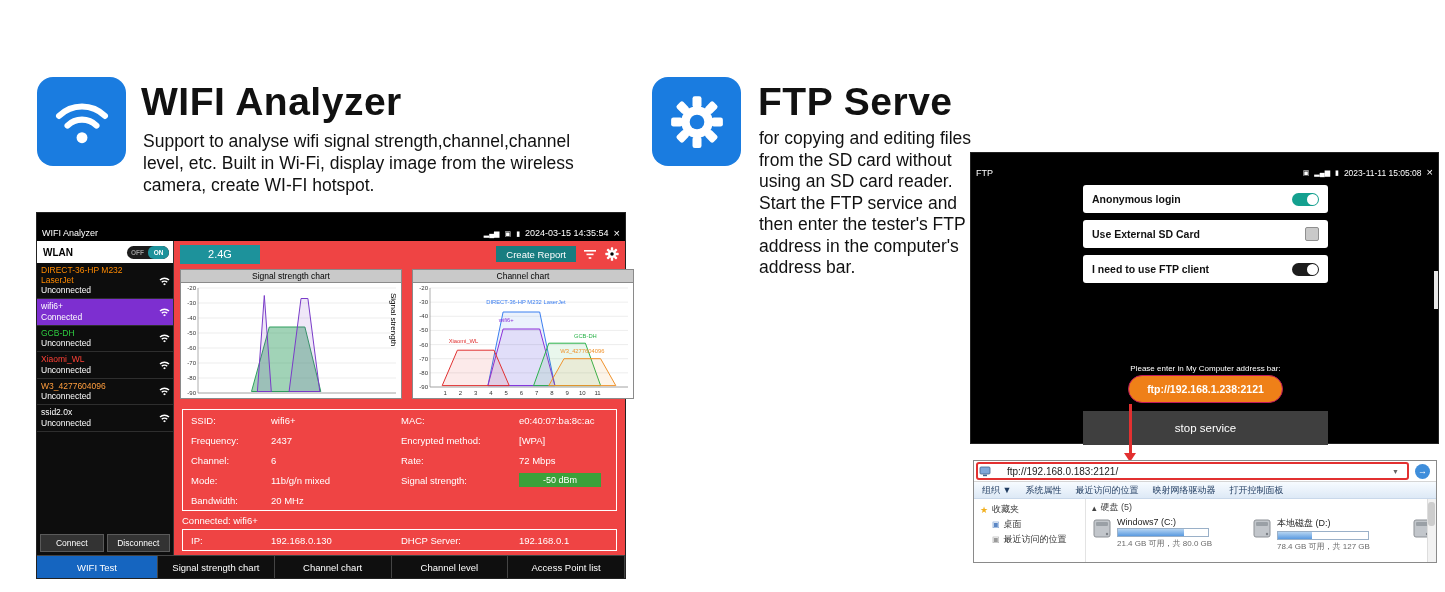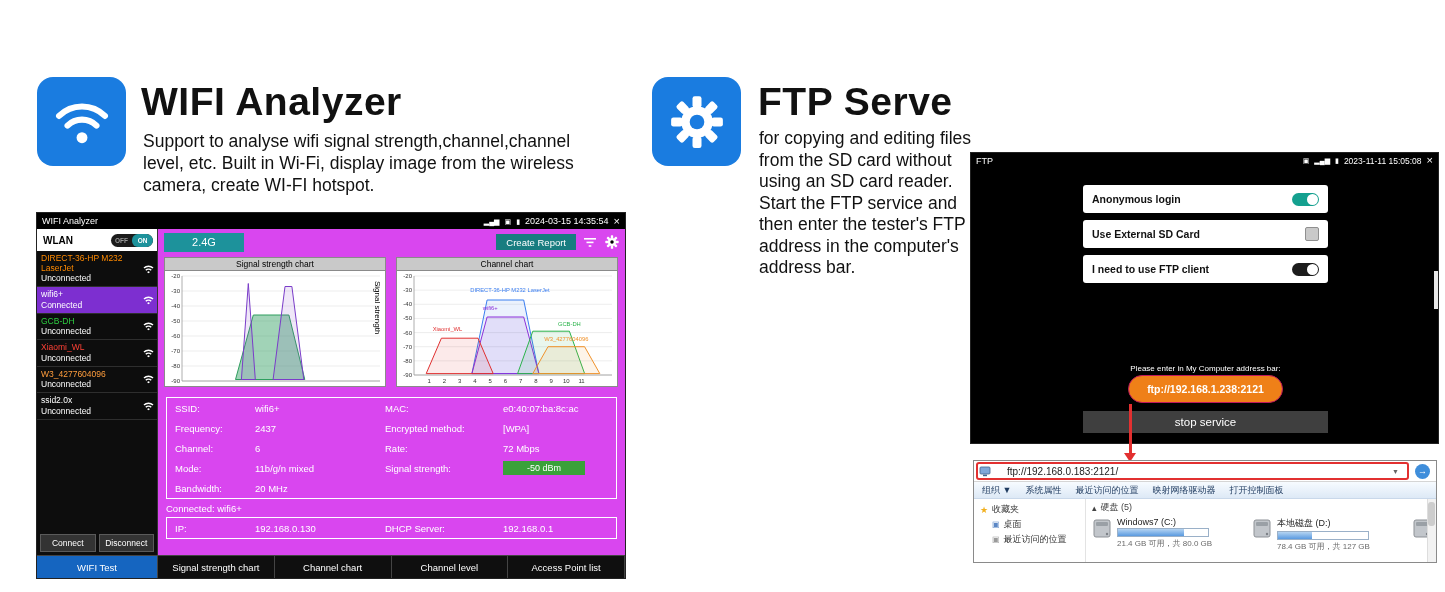--- a/index.html
+++ b/index.html
@@ -5,41 +5,41 @@
   * { margin:0; padding:0; box-sizing:border-box; }
   html,body { width:1445px; height:592px; background:#ffffff; font-family:"Liberation Sans", sans-serif; position:relative; overflow:hidden; }
 
   
   .f-icon { position:absolute; width:89px; height:89px; border-radius:16px; background:#1a7ce0; display:flex; align-items:center; justify-content:center; }
   .f-title { position:absolute; font-size:39px; font-weight:700; color:#111; letter-spacing:0.5px; }
   .f-desc { position:absolute; font-size:17.5px; line-height:22px; color:#111; }
 
   
   .wifi-app { position:absolute; left:37px; top:213px; width:588px; height:365px; background:#000; display:flex; flex-direction:column; outline:1px solid #222; }
-  .tbar { height:16px; display:flex; align-items:center; color:#fff; font-size:9px; padding:0 5px; gap:5px; background:#000; flex:0 0 auto; }
+  .tbar { height:16px; display:flex; align-items:center; color:#fff; font-size:9px; padding:0 5px; gap:5px; background:#000; flex:0 0 auto;margin-top:12px; }
   .tbar .ttl { font-size:9px; }
   .tbar .sp { flex:1; }
   .tbar .ticon { font-size:7px; line-height:1; color:#fff; }
   .tbar .close { font-size:11px; line-height:1; cursor:pointer; }
   .wbody { flex:1; display:flex; min-height:0; }
-  .wsb { width:121px; background:#0d0d0d; border-right:1px solid #333; display:flex; flex-direction:column; }
+  .wsb { width:137px; background:#0d0d0d; border-right:1px solid #333; display:flex; flex-direction:column; }
   .wlanrow { height:22px; background:#fff; color:#000; display:flex; align-items:center; padding:0 4px 0 6px; font-size:10px; font-weight:700; }
   .wlanrow .sp { flex:1; }
   .wtoggle { width:42px; height:13px; background:#1c1c1c; border-radius:7px; display:flex; align-items:center; font-size:6.5px; overflow:hidden; }
   .wtoggle .off { color:#999; flex:1; text-align:center; }
   .wtoggle .on { background:#1d929b; color:#fff; flex:1; text-align:center; border-radius:6px; height:100%; line-height:13px; }
   .nets { display:flex; flex-direction:column; }
   .net { position:relative; padding:3px 17px 3px 4px; border-bottom:1px solid #2e2e2e; min-height:21px; cursor:pointer; }
   .net .netssid { font-size:8.5px; line-height:9.5px; word-wrap:break-word; }
   .net .netstatus { font-size:8.5px; line-height:10px; color:#fff; }
   .net.hl { background:#7d2fd0; }
   .netwifi { position:absolute; right:3px; top:50%; transform:translateY(-50%); }
   .sbbtns { margin-top:auto; display:flex; gap:3px; padding:3px; }
   .sbbtn { flex:1; height:18px; background:#333; border:1px solid #5a5a5a; color:#fff; font-size:8.5px; display:flex; align-items:center; justify-content:center; cursor:pointer; }
-  .wmain { flex:1; display:flex; flex-direction:column; background:#d946ef; min-width:0; }
+  .wmain { flex:1; display:flex; flex-direction:column; background:#ef4444; min-width:0; }
   .wtool { height:26px; display:flex; align-items:center; padding:0 6px; gap:8px; }
   .bandbtn { width:80px; height:19px; background:#1d929b; color:#fff; font-size:11px; display:flex; align-items:center; justify-content:center; cursor:pointer; }
   .wtool .sp { flex:1; }
   .crbtn { height:16px; padding:0 10px; background:#187d80; color:#fff; font-size:9.5px; display:flex; align-items:center; cursor:pointer; }
   .iconbtn { color:#fff; display:flex; align-items:center; cursor:pointer; }
   .chartsrow { display:flex; gap:10px; padding:2px 6px 0; height:132px; }
   .chartbox { width:222px; height:130px; display:flex; flex-direction:column; position:relative; }
   .chead { height:13px; background:#c9c9c9; color:#000; font-size:8.5px; text-align:center; line-height:13px; border:1px solid #8a8a8a; border-bottom:none; }
   .cplot { flex:1; background:#fff; position:relative; border:1px solid #8a8a8a; overflow:hidden; }
   .crot { position:absolute; right:4px; top:24px; writing-mode:vertical-rl; font-size:8px; color:#000; }
@@ -61,21 +61,21 @@
   .srow { height:27px; background:#fff; border-radius:3px; margin-bottom:7px; display:flex; align-items:center; justify-content:space-between; padding:14px 9px;gap:7px; }
   .srow .slabel { font-size:10.5px; font-weight:700; color:#111; }
   .ctrl { flex:0 0 auto; }
   .ctrl.toggle { width:27px; height:13px; border-radius:7px; position:relative; cursor:pointer; }
   .ctrl.toggle.on { background:#14a08f; }
   .ctrl.toggle.off { background:#1c1c1c; }
   .ctrl.toggle::after { content:""; position:absolute; width:11px; height:11px; border-radius:50%; background:#fff; top:1px; right:1px; }
   .ctrl.checkbox { width:14px; height:14px; background:#c9c9c9; border:1px solid #8f8f8f; border-radius:2px; cursor:pointer; }
   .ftp-prompt { position:absolute; left:92px; top:211px; width:285px; text-align:center; color:#fff; font-size:8px; }
   .ftpaddr { position:absolute; left:157px; top:222px; width:155px; height:28px; background:#ef8018; border:1px solid #be185d; border-radius:14px; color:#fff; font-size:10.5px; font-weight:700; display:flex; align-items:center; justify-content:center; cursor:pointer; }
-  .stopbtn { position:absolute; left:112px; top:258px; width:245px; height:22px; background:#3f3f3f; color:#fff; font-size:11.5px; display:flex; align-items:center; justify-content:center; cursor:pointer; }
+  .stopbtn { position:absolute; left:112px; top:258px; width:245px; height:34px; background:#3f3f3f; color:#fff; font-size:11.5px; display:flex; align-items:center; justify-content:center; cursor:pointer; }
   .ftp-scroll { position:absolute; right:0; top:118px; width:4px; height:38px; background:#e8e8e8; }
 
   
   .dl-arrow { position:absolute; left:1124px; top:404px; width:13px; height:58px; }
   .dl-line { position:absolute; left:5px; top:0; width:3px; height:50px; background:#e23030; }
   .dl-head { position:absolute; left:0; top:49px; width:0; height:0; border-left:6.5px solid transparent; border-right:6.5px solid transparent; border-top:9px solid #e23030; }
 
   
   .explorer { position:absolute; left:973px; top:460px; width:464px; height:103px; background:#fff; border:1px solid #8a8a8a; display:flex; flex-direction:column; }
   .addr { height:21px; display:flex; align-items:center; padding:0 6px 0 5px; gap:16px; border-bottom:1px solid #d5d5d5; position:relative; }

